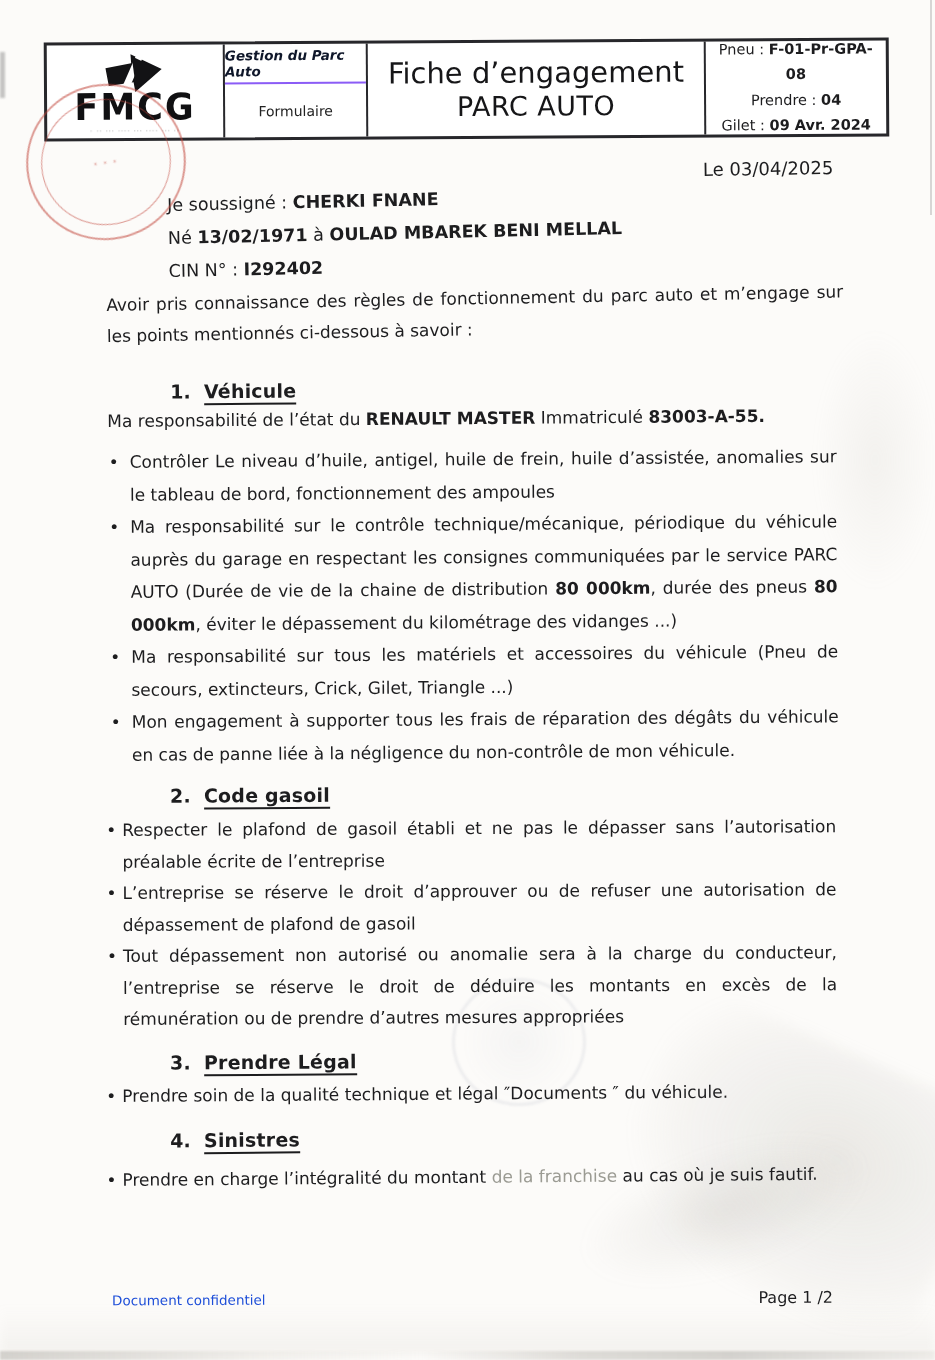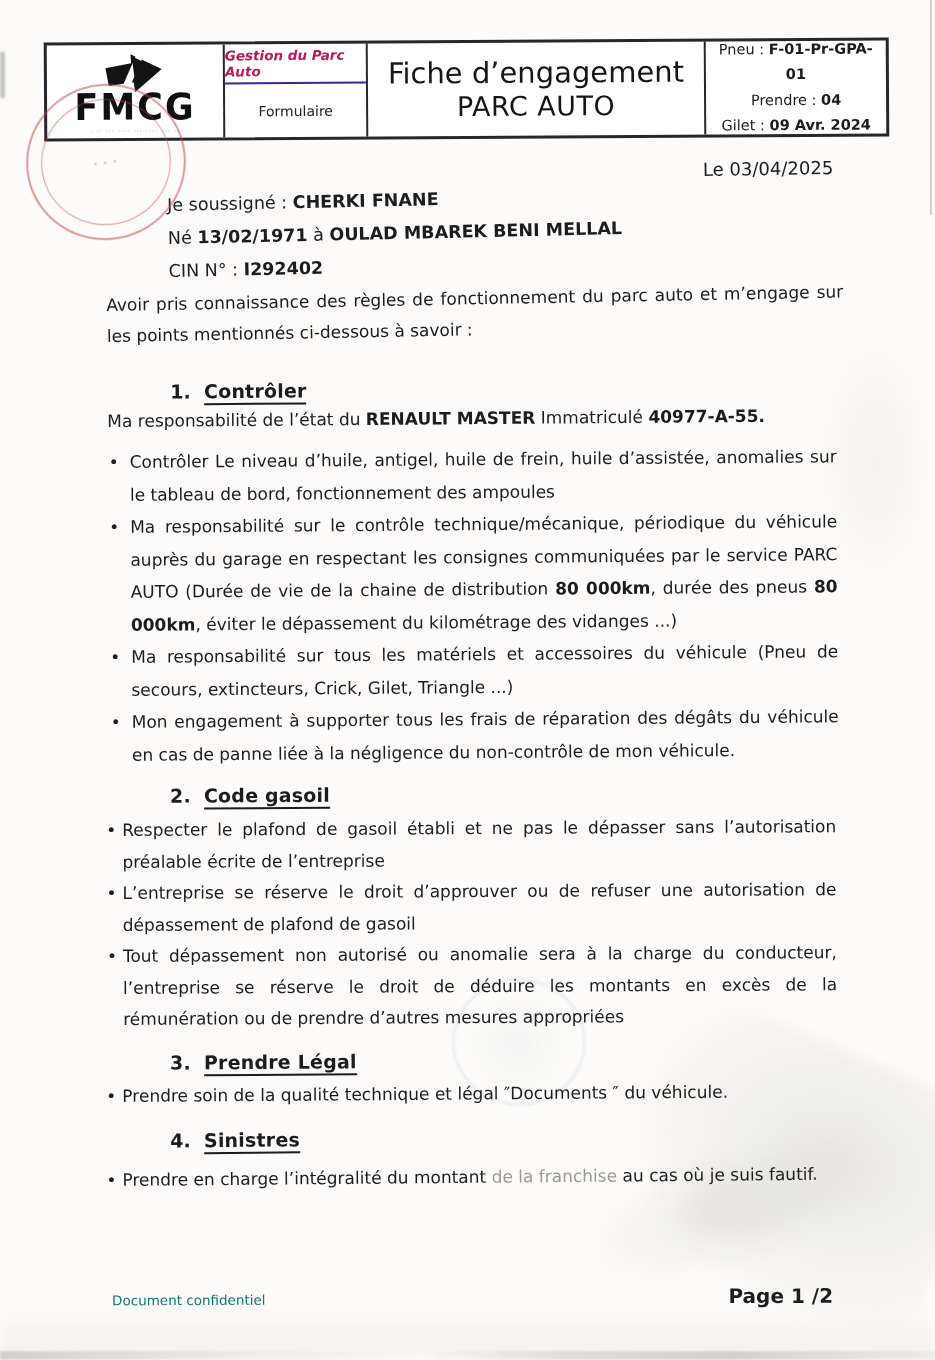--- a/index.html
+++ b/index.html
@@ -31,22 +31,22 @@
     position:absolute;left:44px;top:40px;width:845px;height:99px;
     display:flex;border:3px solid #27272b;background:#fff;
     transform:rotate(-.35deg);box-sizing:border-box;z-index:2;
   }
   .cell{box-sizing:border-box;}
   .cell-logo{width:178px;border-right:2.5px solid #27272b;display:flex;flex-direction:column;align-items:center;justify-content:center;padding-top:2px;}
   .logo-arrow{line-height:0;transform:rotate(-4deg);}
   .logo-text{font-size:35px;font-weight:bold;letter-spacing:2px;color:#101012;line-height:1;margin-top:-5px;transform:scaleY(1.05);}
   .logo-tagline{font-size:6px;letter-spacing:1.2px;color:#6d6d6d;margin-top:2px;filter:blur(.35px);white-space:nowrap;}
   .cell-type{width:143px;border-right:2.5px solid #27272b;display:flex;flex-direction:column;}
-  .type-top{flex:0 0 41%;display:flex;align-items:center;justify-content:center;border-bottom:2px solid #4c1d95;
-    font-style:italic;font-weight:bold;font-size:13.5px;color:#be185d;}
+  .type-top{flex:0 0 41%;display:flex;align-items:center;justify-content:center;border-bottom:2px solid #8b5cf6;
+    font-style:italic;font-weight:bold;font-size:13.5px;color:#0f172a;}
   .type-bottom{flex:1;display:flex;align-items:center;justify-content:center;font-size:14px;color:#222;}
   .cell-title{flex:1;border-right:2.5px solid #27272b;display:flex;flex-direction:column;align-items:center;justify-content:center;color:#161618;}
   .title-line1{font-size:29px;line-height:1.15;}
   .title-line2{font-size:27px;letter-spacing:.5px;line-height:1.15;}
   .cell-meta{width:180px;display:flex;flex-direction:column;justify-content:center;text-align:center;font-size:14.5px;line-height:1.75;color:#1c1c1e;padding:2px 4px;}
   .meta-row .v{font-weight:bold;}
   
   .red-stamp{position:absolute;left:26px;top:84px;width:160px;height:156px;z-index:3;
     transform:rotate(-16deg);opacity:.55;filter:blur(.45px);pointer-events:none;}
   .red-stamp .ring-outer{position:absolute;inset:0;border:2.5px solid #c2473c;border-radius:50%;}
@@ -83,22 +83,22 @@
   .section:nth-child(3) ul.bullets li,
   .section:nth-child(4) ul.bullets li{padding-left:16px;line-height:31.5px;}
   .section:nth-child(2) ul.bullets .marker,
   .section:nth-child(3) ul.bullets .marker,
   .section:nth-child(4) ul.bullets .marker{left:0;}
   .section:nth-child(2) ul.bullets{margin-top:8px;}
   .section:nth-child(3) ul.bullets{margin-top:7px;}
   .section:nth-child(4) ul.bullets{margin-top:13px;}
   
   .footer{position:absolute;left:112px;right:102px;top:1272px;display:flex;justify-content:space-between;align-items:baseline;transform:rotate(-.2deg);}
-  .footer-left{font-size:13.5px;color:#0f766e;margin-top:19px;}
-  .footer-right{font-size:20px;color:#1d1d1f;font-weight:bold;}
+  .footer-left{font-size:13.5px;color:#1d4ed8;margin-top:19px;}
+  .footer-right{font-size:16px;color:#1d1d1f;}
 </style>
 </head>
 <body>
 
 <div class="page">
 
   <div class="smudge smudge-fold-right"></div>
   <div class="smudge smudge-fold-right2"></div>
   <div class="smudge smudge-mid-right"></div>
   <div class="smudge smudge-bottom"></div>
@@ -120,21 +120,21 @@
     </div>
     <div class="cell cell-type">
       <div class="type-top">Gestion du Parc Auto</div>
       <div class="type-bottom">Formulaire</div>
     </div>
     <div class="cell cell-title">
       <div class="title-line1">Fiche d’engagement</div>
       <div class="title-line2">PARC AUTO</div>
     </div>
     <div class="cell cell-meta">
-      <div class="meta-row"><span>Pneu : </span><span class="v">F-01-Pr-GPA-01</span></div>
+      <div class="meta-row"><span>Pneu : </span><span class="v">F-01-Pr-GPA-08</span></div>
       <div class="meta-row"><span>Prendre : </span><span class="v">04</span></div>
       <div class="meta-row"><span>Gilet : </span><span class="v">09 Avr. 2024</span></div>
     </div>
   </div>
 
   <div class="red-stamp">
     <div class="ring-outer"></div>
     <div class="ring-inner"></div>
     <div class="stamp-txt">⁎ ⁎ ⁎</div>
   </div>
@@ -146,22 +146,22 @@
   <div class="identity">
     <div class="id-line"><span>Je soussigné : </span><span class="b">CHERKI FNANE</span></div>
     <div class="id-line"><span>Né </span><span class="b">13/02/1971</span><span> à </span><span class="b">OULAD MBAREK BENI MELLAL</span></div>
     <div class="id-line"><span>CIN N° : </span><span class="b">I292402</span></div>
   </div>
 
   <p class="intro">Avoir pris connaissance des règles de fonctionnement du parc auto et m’engage sur les points mentionnés ci-dessous à savoir :</p>
 
   <div class="sections" id="sections">
       <div class="section">
-        <div class="sec-head"><span class="sec-num">1.</span><span class="sec-title">Contrôler</span></div>
-        <p class="sec-intro"><span>Ma responsabilité de l’état du </span><span class="b">RENAULT MASTER</span><span>  Immatriculé </span><span class="b">40977-A-55.</span></p>
+        <div class="sec-head"><span class="sec-num">1.</span><span class="sec-title">Véhicule</span></div>
+        <p class="sec-intro"><span>Ma responsabilité de l’état du </span><span class="b">RENAULT MASTER</span><span>  Immatriculé </span><span class="b">83003-A-55.</span></p>
         <ul class="bullets">
           <li><span class="marker">•</span><span>Contrôler Le niveau d’huile, antigel, huile de frein, huile d’assistée, anomalies sur le tableau de bord, fonctionnement des ampoules</span></li>
           <li><span class="marker">•</span><span>Ma responsabilité sur le contrôle technique/mécanique, périodique du véhicule auprès du garage en respectant les consignes communiquées par le service PARC AUTO (Durée de vie de la chaine de distribution </span><span class="b">80 000km</span><span>, durée des pneus </span><span class="b">80 000km</span><span>, éviter le dépassement du kilométrage des vidanges ...)</span></li>
           <li><span class="marker">•</span><span>Ma responsabilité sur tous les matériels et accessoires du véhicule (Pneu de secours, extincteurs, Crick, Gilet, Triangle ...)</span></li>
           <li><span class="marker">•</span><span>Mon engagement à supporter tous les frais de réparation des dégâts du véhicule en cas de panne liée à la négligence du non-contrôle de mon véhicule.</span></li>
         </ul>
       </div>
       <div class="section">
         <div class="sec-head"><span class="sec-num">2.</span><span class="sec-title">Code gasoil</span></div>
         <ul class="bullets">

